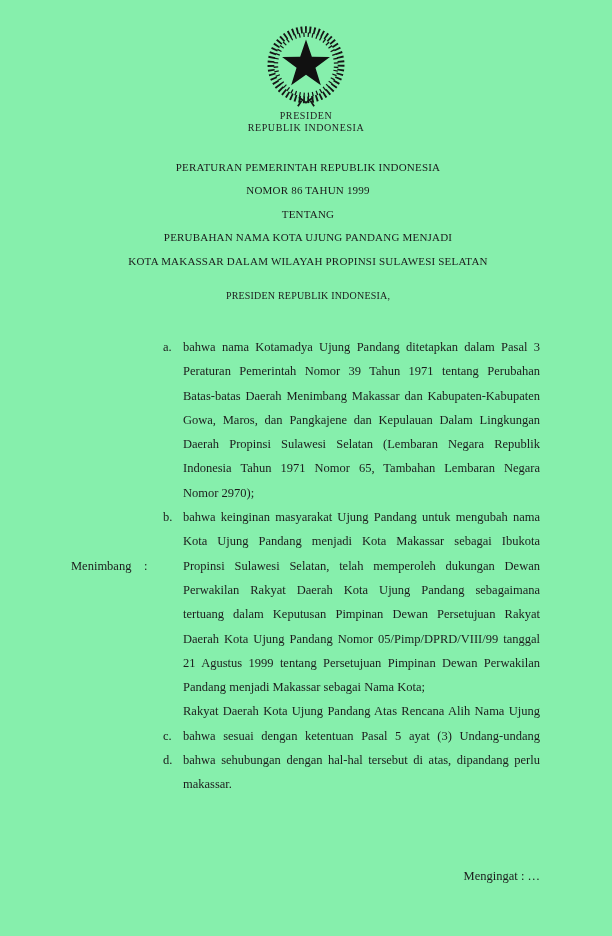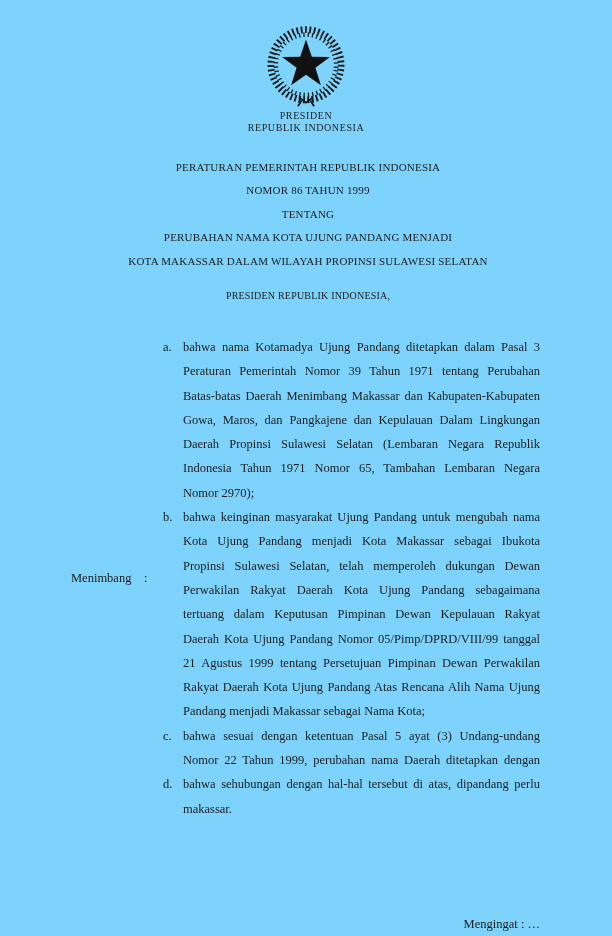--- a/index.html
+++ b/index.html
@@ -1,20 +1,20 @@
 <!DOCTYPE html>
 <html><head>
 <meta charset="utf-8">
 <style>
   html, body { margin: 0; padding: 0; background: #ffffff; }
   .page {
     position: relative;
     width: 612px;
     height: 936px;
-    background: #7dd3fc;
+    background: #86efac;
     font-family: "Liberation Serif", "DejaVu Serif", serif;
     color: #1c1c1c;
     overflow: hidden;
   }
 
   .emblem {
     position: absolute;
     top: 25px;
     left: 50%;
     transform: translateX(-50%);
@@ -75,21 +75,20 @@
     text-align-last: justify;
   }
   .tline.last { text-align-last: left; }
 
   .mengingat {
     position: absolute;
     top: 869px;
     right: 72px;
     font-size: 12.5px;
     text-align: right;
-    margin-top: 48px;
   }
 </style>
 </head>
 <body>
 
 <div class="page">
 
   <div class="emblem">
     <svg viewBox="0 0 100 94" xmlns="http://www.w3.org/2000/svg">
       <circle cx="50" cy="44" r="39" fill="none" stroke="#161616" stroke-width="7.5" stroke-dasharray="2 2.8"></circle>
@@ -132,33 +131,32 @@
           </div>
       </div>
 
       <div class="item">
         <div class="i-letter">b.</div>
         <div class="i-lines">
             <div class="tline">bahwa keinginan masyarakat Ujung Pandang untuk mengubah nama</div>
             <div class="tline">Kota Ujung Pandang menjadi Kota Makassar sebagai Ibukota</div>
             <div class="tline">Propinsi Sulawesi Selatan, telah memperoleh dukungan Dewan</div>
             <div class="tline">Perwakilan Rakyat Daerah Kota Ujung Pandang sebagaimana</div>
-            <div class="tline">tertuang dalam Keputusan Pimpinan Dewan Kepulauan Rakyat</div>
+            <div class="tline">tertuang dalam Keputusan Pimpinan Dewan Persetujuan Rakyat</div>
             <div class="tline">Daerah Kota Ujung Pandang Nomor 05/Pimp/DPRD/VIII/99 tanggal</div>
             <div class="tline">21 Agustus 1999 tentang Persetujuan Pimpinan Dewan Perwakilan</div>
+            <div class="tline last">Pandang menjadi Makassar sebagai Nama Kota;</div>
             <div class="tline">Rakyat Daerah Kota Ujung Pandang Atas Rencana Alih Nama Ujung</div>
-            <div class="tline last">Pandang menjadi Makassar sebagai Nama Kota;</div>
           </div>
       </div>
 
       <div class="item">
         <div class="i-letter">c.</div>
         <div class="i-lines">
             <div class="tline">bahwa sesuai dengan ketentuan Pasal 5 ayat (3) Undang-undang</div>
-            <div class="tline">Nomor 22 Tahun 1999, perubahan nama Daerah ditetapkan dengan</div>
           </div>
       </div>
 
       <div class="item">
         <div class="i-letter">d.</div>
         <div class="i-lines">
             <div class="tline">bahwa sehubungan dengan hal-hal tersebut di atas, dipandang perlu</div>
             <div class="tline last">makassar.</div>
           </div>
       </div>

